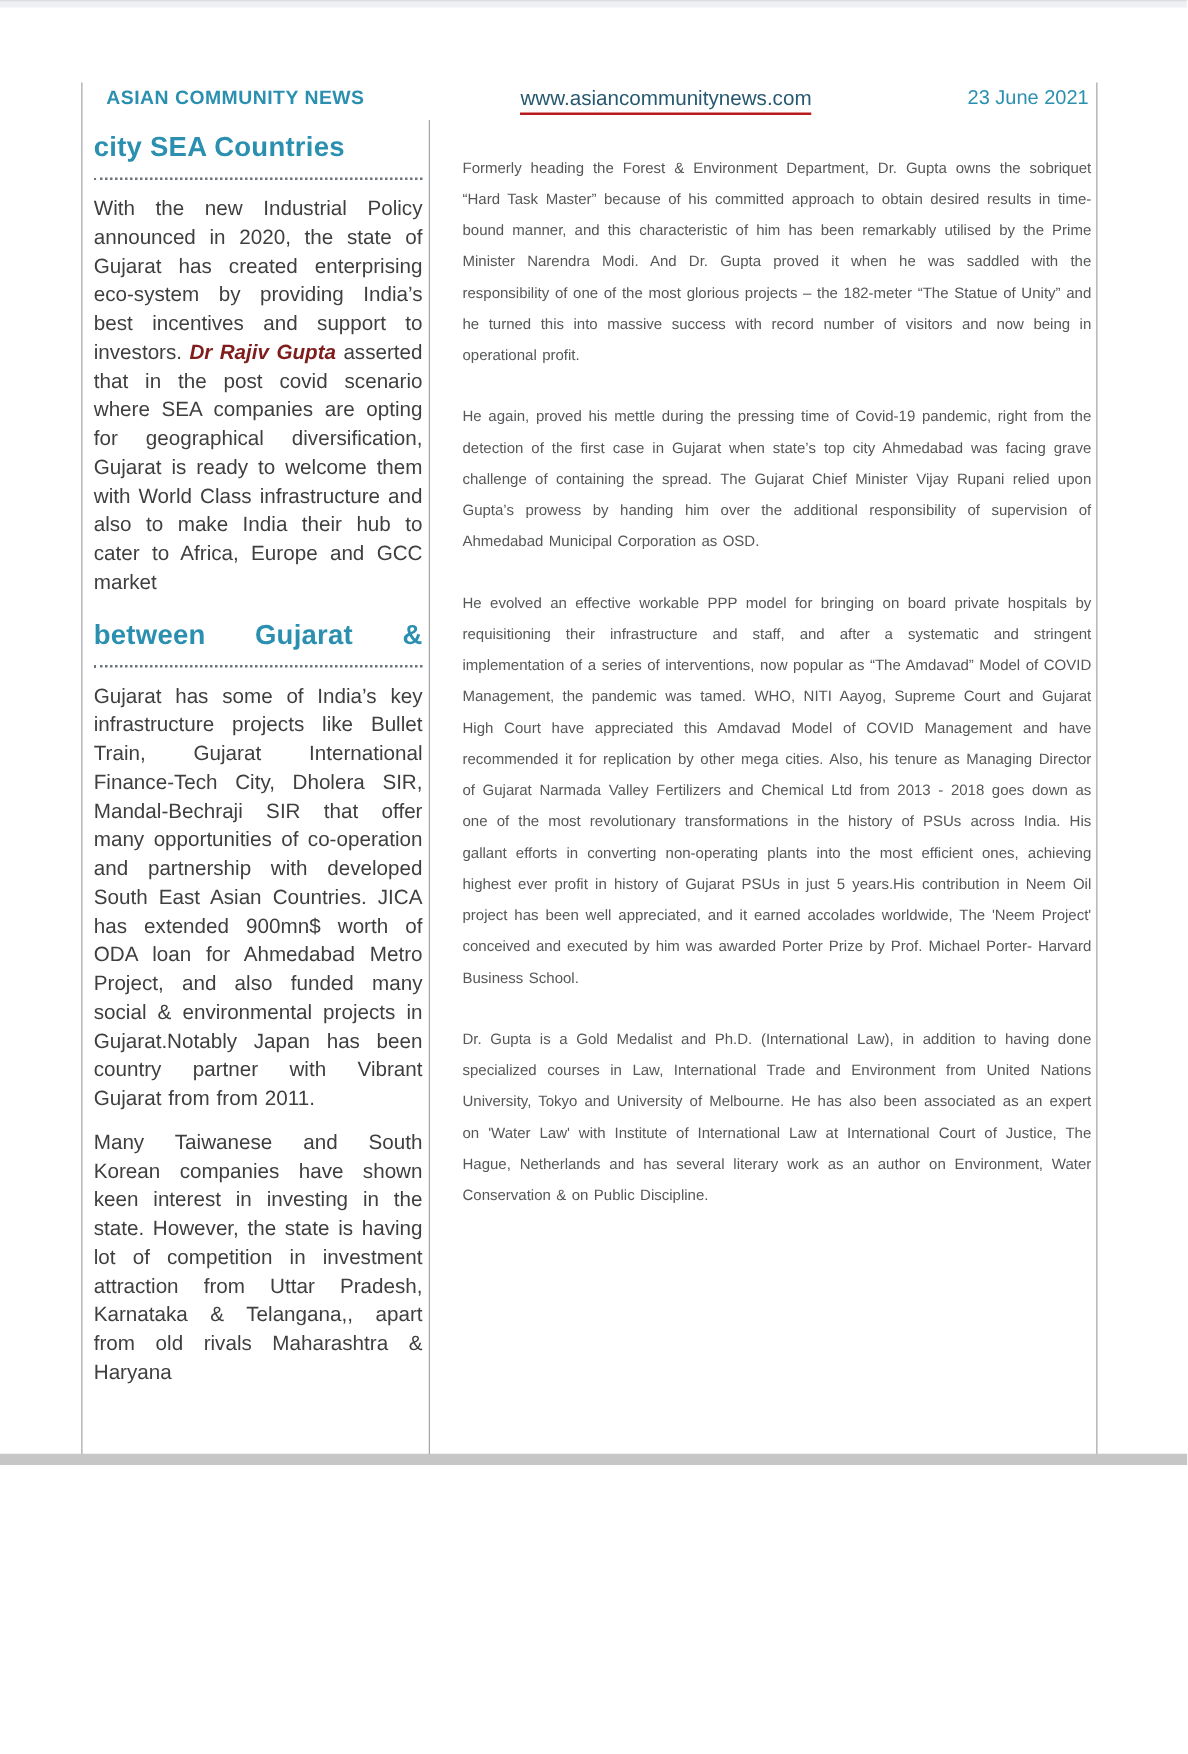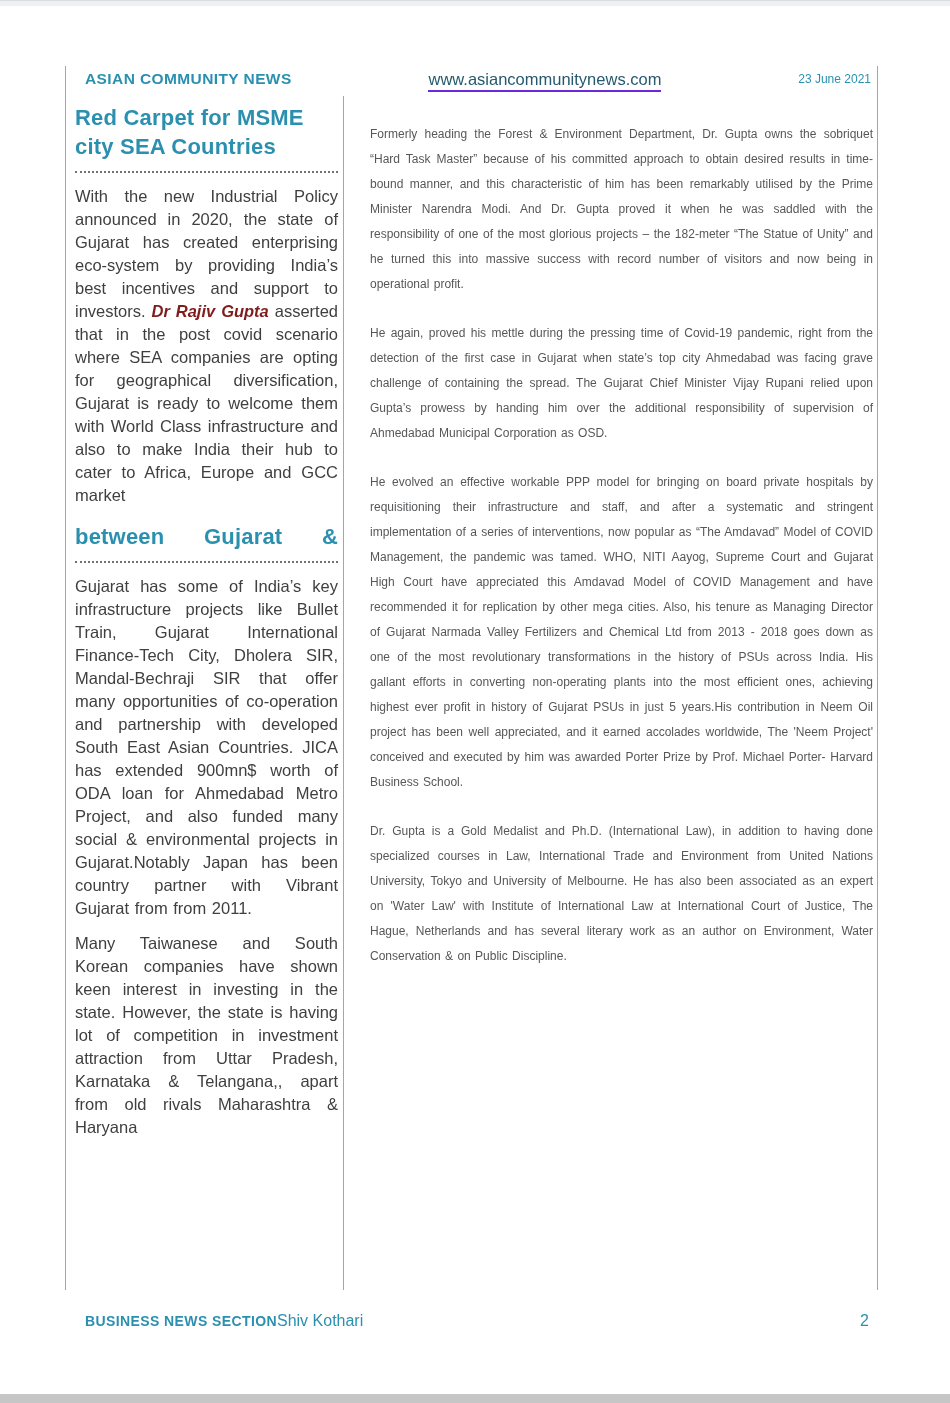--- a/index.html
+++ b/index.html
@@ -1,19 +1,19 @@
 <!DOCTYPE html>
 <html><head>
 <meta charset="utf-8">
 <style>
   html, body { margin: 0; padding: 0; background: #ffffff; }
   .page {
     position: relative;
     width: 950px;
-    height: 1403px;
+    height: 1172px;
     background: #ffffff;
     font-family: "Liberation Sans", sans-serif;
     overflow: hidden;
   }
   .top-strip {
     position: absolute; top: 0; left: 0; width: 950px; height: 6px;
     background: #eef0f3; border-top: 1px solid #d9dce1; box-sizing: border-box;
   }
   .bottom-strip {
     position: absolute; bottom: 0; left: 0; width: 950px; height: 9px;
@@ -28,24 +28,24 @@
     position: absolute; left: 65px; top: 62px; width: 812px; height: 34px;
     display: flex; align-items: center;
   }
   .brand {
     margin-left: 20px; color: #2b90b0; font-size: 15.5px; letter-spacing: 0.4px;
     font-weight: bold; white-space: nowrap;
   }
   .url-wrap { flex: 1; text-align: center; }
   .url {
     color: #26596f; font-size: 16.5px; text-decoration: none;
-    border-bottom: 2px solid #6d28d9; padding-bottom: 2px; white-space: nowrap;
+    border-bottom: 2px solid #b91c1c; padding-bottom: 2px; white-space: nowrap;
   }
   .hdate {
-    margin-right: 6px; color: #2b90b0; font-size: 12px; white-space: nowrap;
+    margin-right: 6px; color: #2b90b0; font-size: 16px; white-space: nowrap;
   }
 
   .left-col {
     position: absolute; left: 75px; top: 103px; width: 263px;
     color: #3f3f3f;
   }
   .title {
     margin: 0; color: #2b90b0; font-size: 22px; line-height: 29px;
     font-weight: bold; letter-spacing: 0.2px;
   }
@@ -97,21 +97,20 @@
     <div class="brand">ASIAN COMMUNITY NEWS</div>
     <div class="url-wrap">
       <a class="url" href="#">www.asiancommunitynews.com</a>
     </div>
     <div class="hdate">23 June 2021</div>
   </header>
 
   <aside class="left-col">
     <article>
       <h2 class="title">
-        <span class="tl">Red Carpet for MSME</span>
         <span class="tl">city SEA Countries</span>
       </h2>
       <div class="dotted"></div>
       <p class="body"><span>With the new Industrial Policy announced in 2020, the state of Gujarat has created enterprising eco-system by providing India’s best incentives and support to investors. </span><b class="name">Dr Rajiv Gupta</b><span> asserted that in the post covid scenario where SEA companies are opting for geographical diversification,  Gujarat is ready to welcome them with World Class infrastructure and also to make India their hub to cater to Africa, Europe and GCC market</span></p>
     </article>
 
     <article class="article-2">
       <h2 class="title">
         <span class="tl stretch">between Gujarat &amp;</span>
       </h2>

